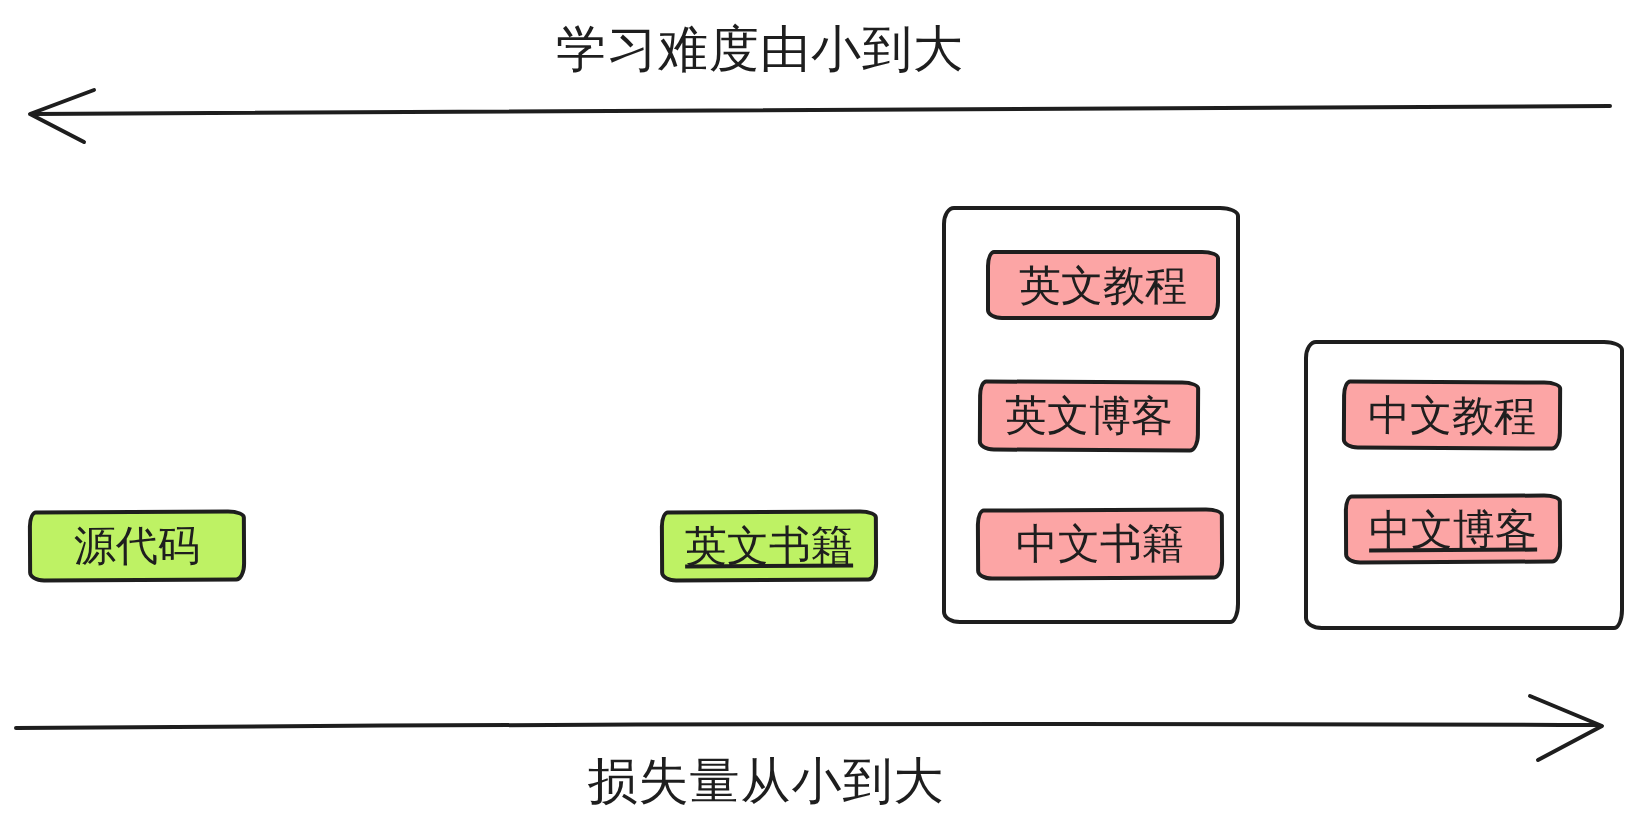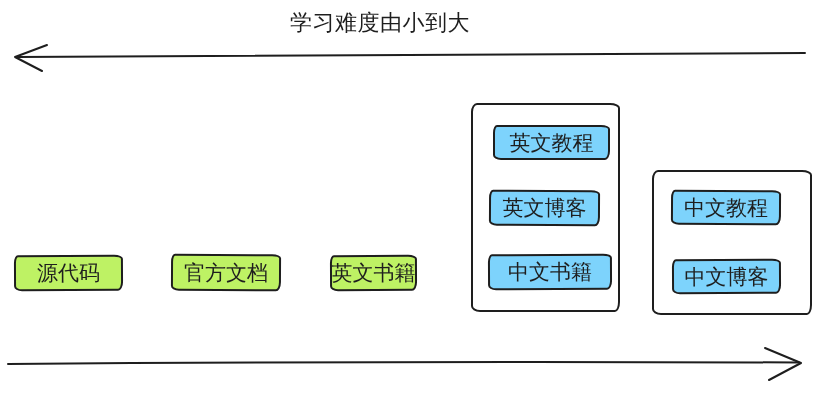--- a/index.html
+++ b/index.html
@@ -27,21 +27,21 @@
   .overlay path {
     fill: none;
     stroke: #1e1e1e;
     stroke-width: 2;
     stroke-linecap: round;
     stroke-linejoin: round;
   }
   .axis-label {
     position: absolute;
     transform: translateX(-50%);
-    font-size: 22px;
+    font-size: 25px;
     letter-spacing: 0.5px;
     white-space: nowrap;
     color: #1e1e1e;
   }
   .node {
     position: absolute;
     box-sizing: border-box;
     border: 2px solid #1e1e1e;
     background: #bef264;
     display: flex;
@@ -53,70 +53,68 @@
     border-radius: 4px 9px 5px 8px / 8px 4px 9px 5px;
   }
   .group {
     position: absolute;
     box-sizing: border-box;
     border: 2px solid #1e1e1e;
     background: #ffffff;
     border-radius: 6px 10px 5px 9px / 9px 5px 10px 6px;
   }
   .group .node {
-    background: #7dd3fc;
+    background: #fca5a5;
   }
   .tilt-a { transform: rotate(-0.3deg); }
   .tilt-b { transform: rotate(0.3deg); }
 </style>
 </head>
 <body>
 
 <div class="stage">
 
   <div class="axis-label" style="left:380px; top:8px;">学习难度由小到大</div>
 
+  <div class="axis-label" style="left:383px; top:374px;">损失量从小到大</div>
 
   <svg class="overlay" viewBox="0 0 813 414">
     <g>
       <path d="M805,53 Q410,56.5 16,57"></path>
       <path d="M47,45 L15,57 L42,71"></path>
     </g>
     <g>
       <path d="M8,364 Q400,361 799,362.5"></path>
       <path d="M765,348 L801,363 L769,380"></path>
     </g>
   </svg>
 
   <div class="node tilt-a" style="left:14px; top:255px; width:109px; height:36px;">
     <span>源代码</span>
   </div>
 
-  <div class="node tilt-b" style="left:171px; top:254px; width:110px; height:37px;">
-    <span>官方文档</span>
-  </div>
 
-  <div class="node tilt-a" style="left:330px; top:255px; width:87px; height:36px;">
+  <div class="node tilt-a" style="left:330px; top:255px; width:109px; height:36px;text-decoration:underline;">
     <span>英文书籍</span>
   </div>
 
   <div class="group" style="left:471px; top:103px; width:149px; height:209px;">
     <div class="node" style="left:20px; top:20px; width:117px; height:35px;">
       <span>英文教程</span>
     </div>
     <div class="node tilt-b" style="left:16px; top:85px; width:111px; height:36px;">
       <span>英文博客</span>
     </div>
     <div class="node tilt-a" style="left:15px; top:149px; width:124px; height:36px;">
       <span>中文书籍</span>
     </div>
   </div>
 
   <div class="group" style="left:652px; top:170px; width:160px; height:145px;">
     <div class="node tilt-b" style="left:17px; top:18px; width:110px; height:35px;">
       <span>中文教程</span>
     </div>
-    <div class="node tilt-a" style="left:18px; top:87px; width:109px; height:35px;">
+    <div class="node tilt-a" style="left:18px; top:75px; width:109px; height:35px;text-decoration:underline;">
       <span>中文博客</span>
     </div>
   </div>
 
 </div>
 
 </body></html>

